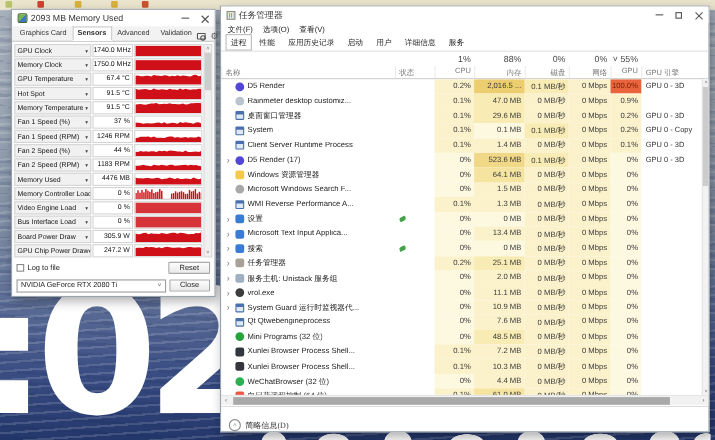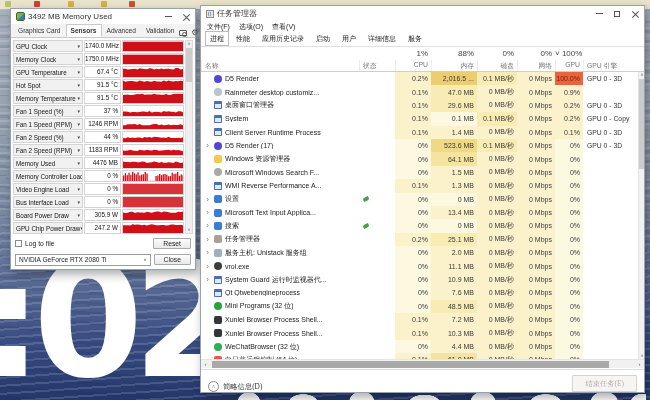--- a/index.html
+++ b/index.html
@@ -125,21 +125,21 @@
   <i style="left:68px;background:#d8b23c"></i>
   <i style="left:101px;background:#d8b23c"></i>
   <i style="left:129px;background:#c9542e"></i>
 </div>
 <div class="wall-clock">:02</div>
 <div class="wall-blobs"></div>
 
 <div class="win" id="gpuz">
   <div class="titlebar">
     <span class="app-icon"></span>
-    <span class="title-text">3492 MB Memory Used</span>
+    <span class="title-text">2093 MB Memory Used</span>
     <span class="win-controls">
       <span class="wc">
           <span class="glyph-min"></span>
         </span>
       <span class="wc">
           <span class="glyph-close"></span>
         </span>
     </span>
   </div>
   <div class="gz-tabs" id="gz-tabs">
@@ -420,21 +420,21 @@
       <span class="tm-tab">服务</span>
     </div>
   <div class="tm-head">
     <div class="cols" id="tm-head-pct">
         <div class="pct"></div>
         <div class="pct"></div>
         <div class="pct">1%</div>
         <div class="pct">88%</div>
         <div class="pct">0%</div>
         <div class="pct">0%</div>
-        <div class="pct">˅ 100%</div>
+        <div class="pct">˅ 55%</div>
         <div class="pct"></div>
       </div>
     <div class="cols" id="tm-head-names">
         <div class="cname">名称</div>
         <div class="cname">状态</div>
         <div class="cname num">CPU</div>
         <div class="cname num">内存</div>
         <div class="cname num">磁盘</div>
         <div class="cname num">网络</div>
         <div class="cname num">GPU</div>
@@ -766,15 +766,14 @@
   <div class="tm-hscroll">
     <span class="arr" id="tm-hs-left">‹</span>
     <span class="track">
         <span class="hthumb"></span>
       </span>
     <span class="arr" id="tm-hs-right">›</span>
   </div>
   <div class="tm-foot">
     <span class="circ" id="tm-foot-chev">˄</span>
     <span class="lbl">简略信息(D)</span>
-    <span class="btn-endtask">结束任务(E)</span>
   </div>
 </div>
 
 </body></html>

